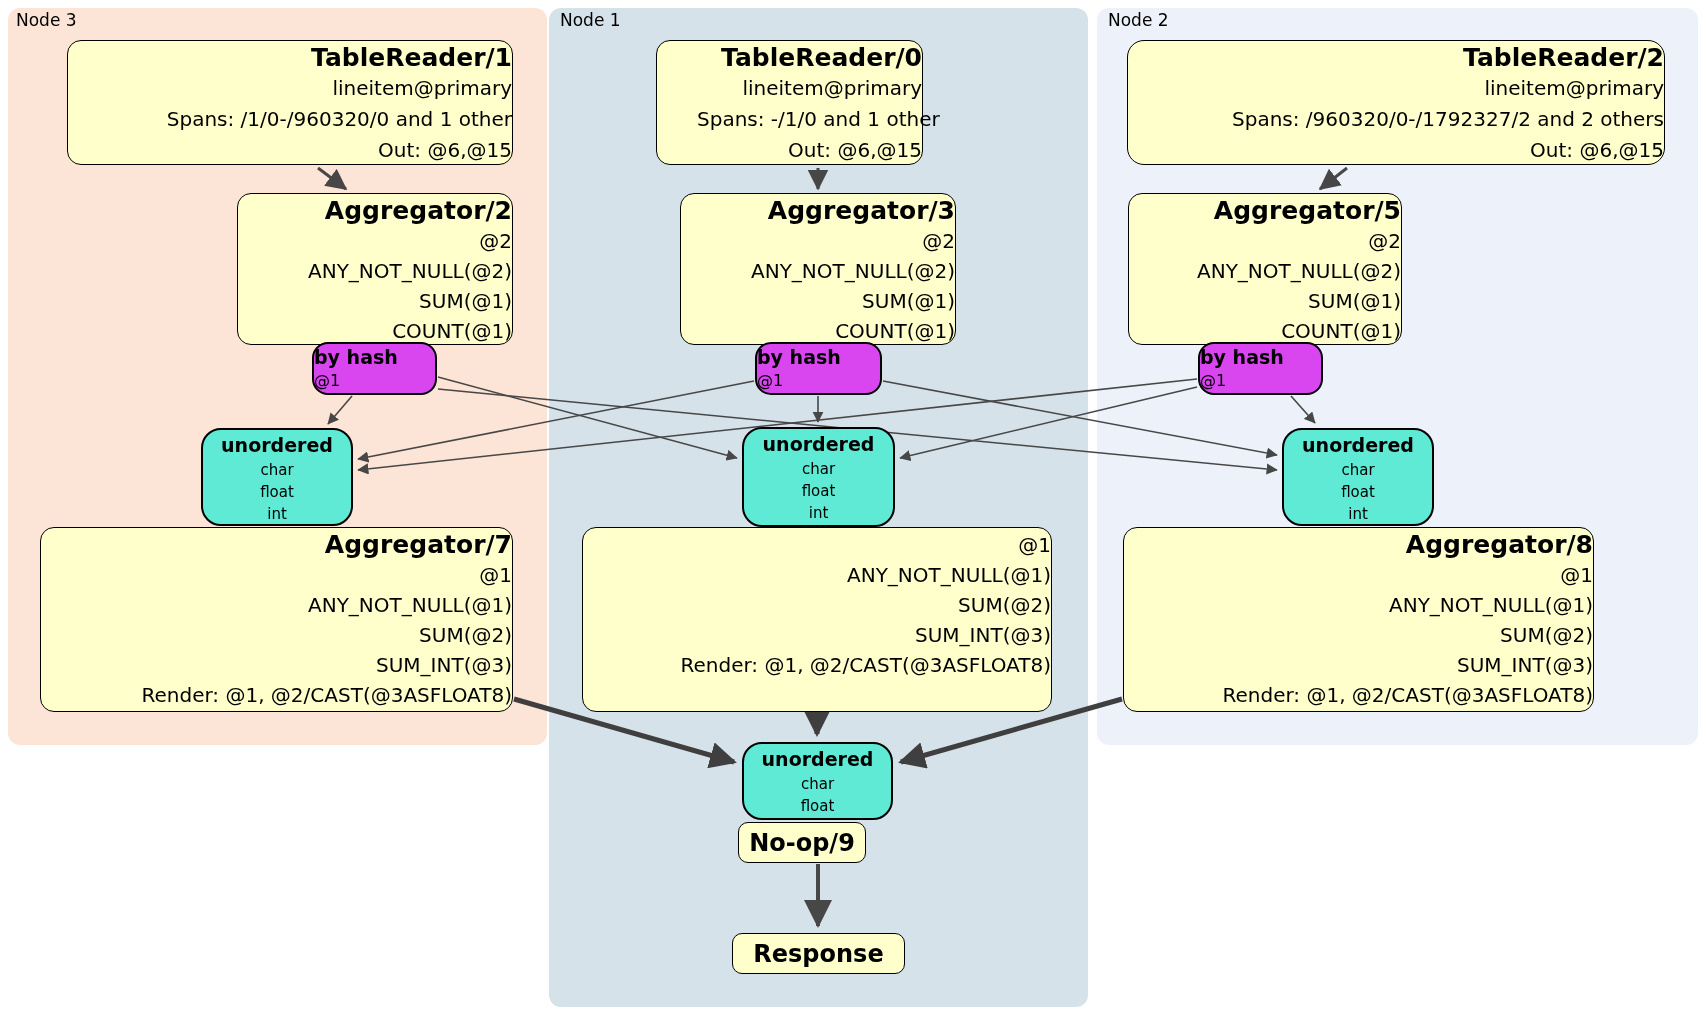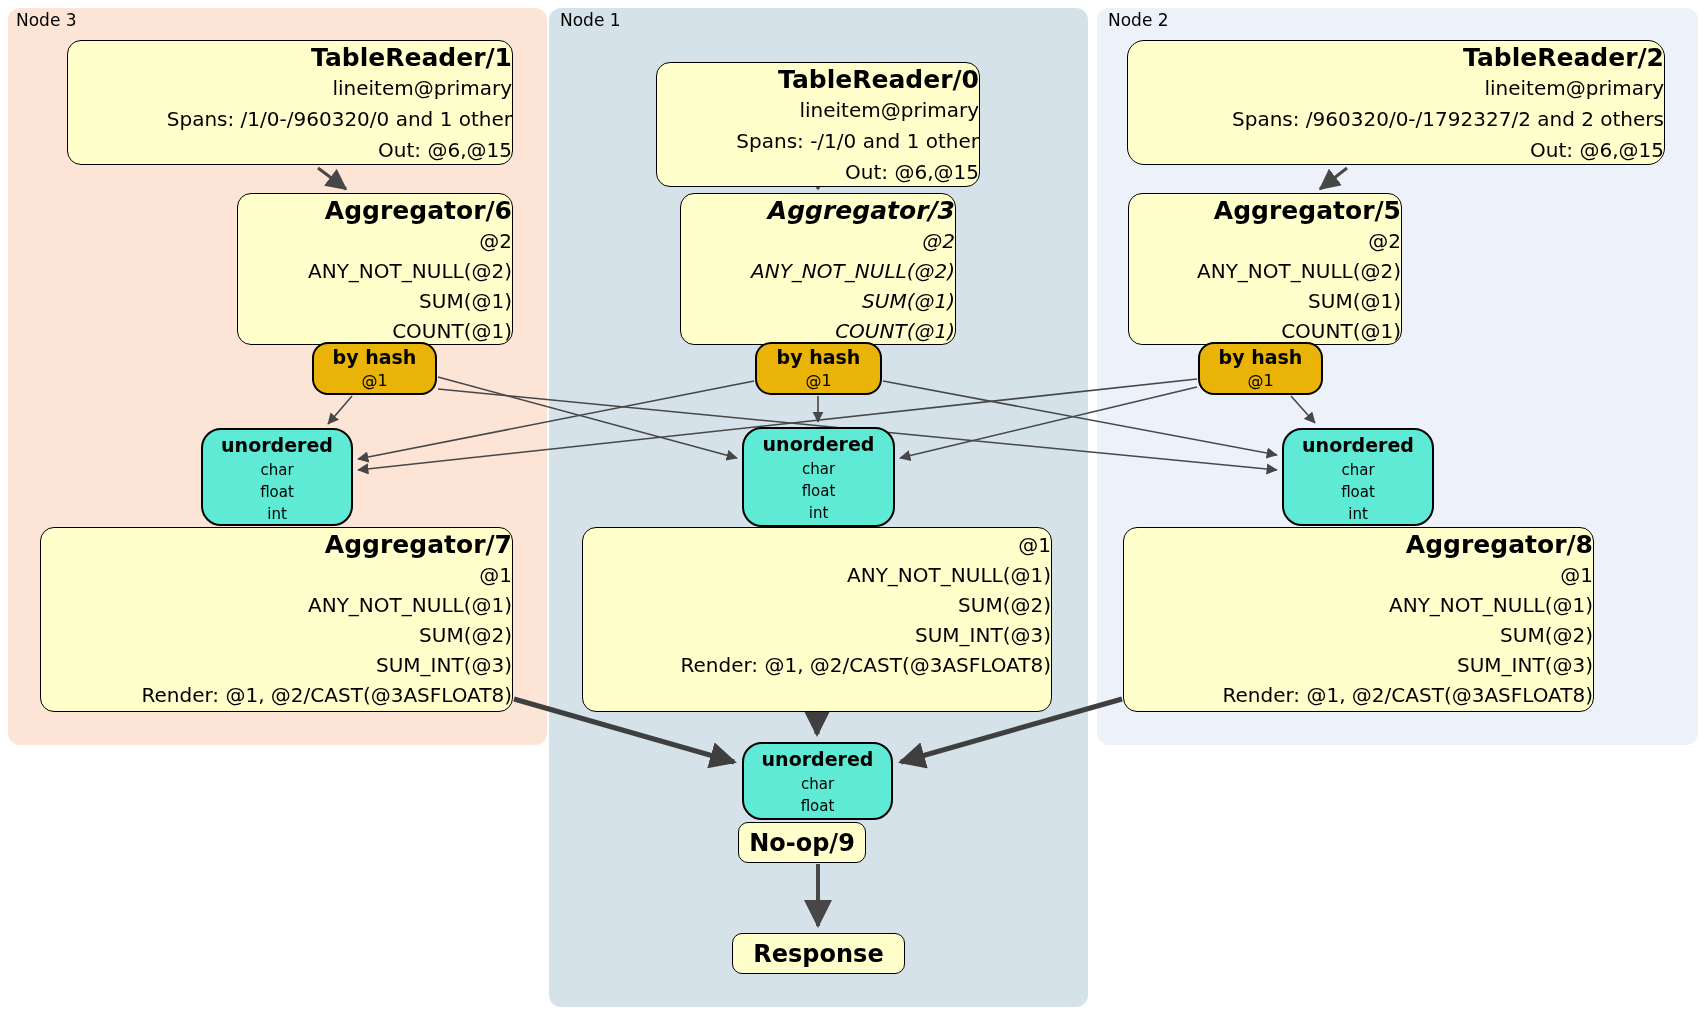--- a/index.html
+++ b/index.html
@@ -15,22 +15,22 @@
     background:#ffffcc;border:1.5px solid #000;border-radius:14px;
     text-align:right;color:#000;padding-left:40px;
   }
   .box .title{font-weight:bold;font-size:25px;line-height:31px;white-space:nowrap;}
   .box .line{font-size:20px;line-height:31px;white-space:nowrap;}
   .agg .title,.agg .line{line-height:30px;}
   .tr{padding-top:1px;}
   .agg{padding-top:2px;}
   .router{
     position:absolute;box-sizing:border-box;z-index:4;
-    background:#eab308;border:2px solid #000;border-radius:16px;
-    text-align:center;color:#000;
+    background:#d946ef;border:2px solid #000;border-radius:16px;
+    text-align:left;color:#000;
   }
   .router .title{font-weight:bold;font-size:19px;line-height:25px;margin-top:1px;white-space:nowrap;}
   .router .line{font-size:16px;line-height:21px;white-space:nowrap;}
   .sync{
     position:absolute;box-sizing:border-box;z-index:4;
     background:#5eead4;border:2px solid #000;border-radius:20px;
     text-align:center;color:#000;
   }
   .sync .title{font-weight:bold;font-size:19px;line-height:28px;margin-top:1px;white-space:nowrap;}
   .sync .line{font-size:15px;line-height:22px;white-space:nowrap;}
@@ -83,21 +83,21 @@
   <line x1="818" y1="864" x2="818" y2="926" stroke="#474747" stroke-width="4" marker-end="url(#ah)"></line>
 </svg>
 
 <div class="box tr" style="left:67px;top:40px;width:446px;height:125px;">
   <div class="title">TableReader/1</div>
   <div class="line">lineitem@primary</div>
   <div class="line">Spans: /1/0-/960320/0 and 1 other</div>
   <div class="line">Out: @6,@15</div>
 </div>
 <div class="box agg" style="left:237px;top:193px;width:276px;height:152px;">
-  <div class="title">Aggregator/6</div>
+  <div class="title">Aggregator/2</div>
   <div class="line">@2</div>
   <div class="line">ANY_NOT_NULL(@2)</div>
   <div class="line">SUM(@1)</div>
   <div class="line">COUNT(@1)</div>
 </div>
 <div class="router" style="left:312px;top:342px;width:125px;height:53px;">
   <div class="title">by hash</div>
   <div class="line">@1</div>
 </div>
 <div class="sync" style="left:201px;top:428px;width:152px;height:98px;">
@@ -108,27 +108,27 @@
 </div>
 <div class="box agg" style="left:40px;top:527px;width:473px;height:185px;">
   <div class="title">Aggregator/7</div>
   <div class="line">@1</div>
   <div class="line">ANY_NOT_NULL(@1)</div>
   <div class="line">SUM(@2)</div>
   <div class="line">SUM_INT(@3)</div>
   <div class="line">Render: @1, @2/CAST(@3ASFLOAT8)</div>
 </div>
 
-<div class="box tr" style="left:656px;top:40px;width:324px;height:125px;margin-top:22px;">
+<div class="box tr" style="left:656px;top:40px;width:267px;height:125px;">
   <div class="title">TableReader/0</div>
   <div class="line">lineitem@primary</div>
   <div class="line">Spans: -/1/0 and 1 other</div>
   <div class="line">Out: @6,@15</div>
 </div>
-<div class="box agg" style="left:680px;top:193px;width:276px;height:152px;font-style:italic;">
+<div class="box agg" style="left:680px;top:193px;width:276px;height:152px;">
   <div class="title">Aggregator/3</div>
   <div class="line">@2</div>
   <div class="line">ANY_NOT_NULL(@2)</div>
   <div class="line">SUM(@1)</div>
   <div class="line">COUNT(@1)</div>
 </div>
 <div class="router" style="left:755px;top:342px;width:127px;height:53px;">
   <div class="title">by hash</div>
   <div class="line">@1</div>
 </div>

